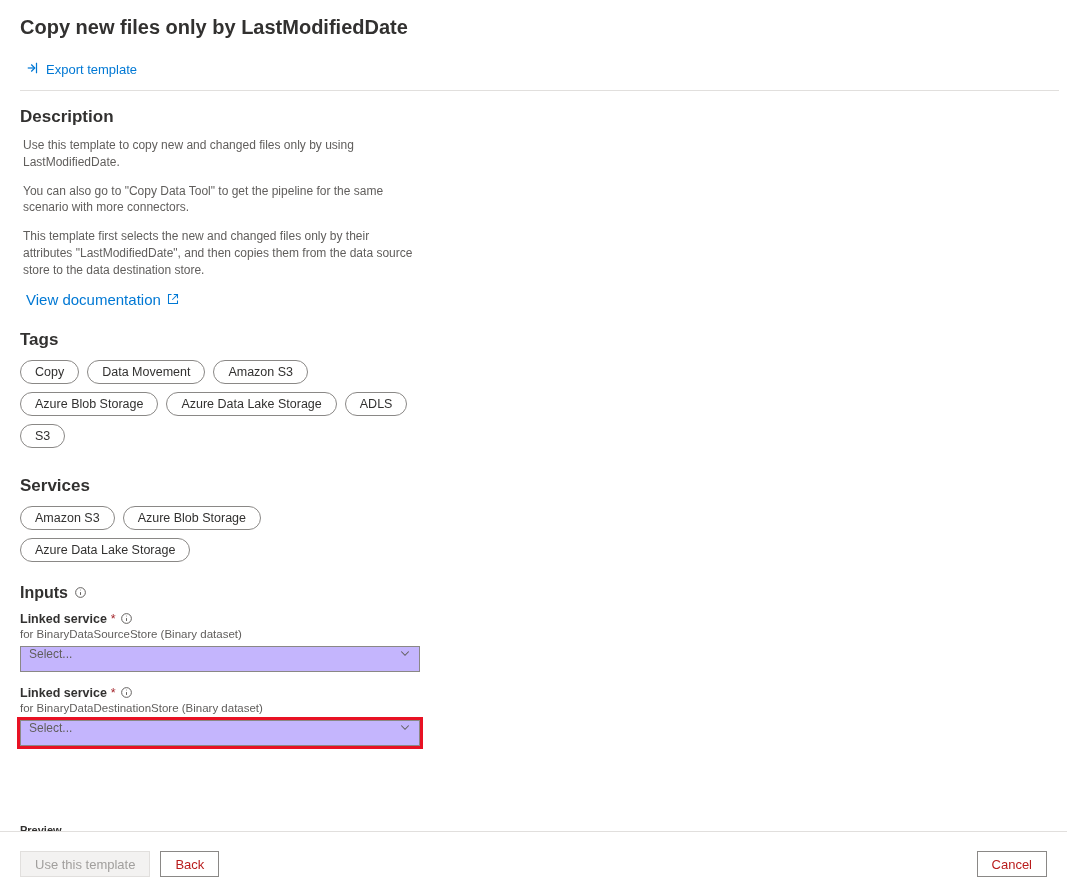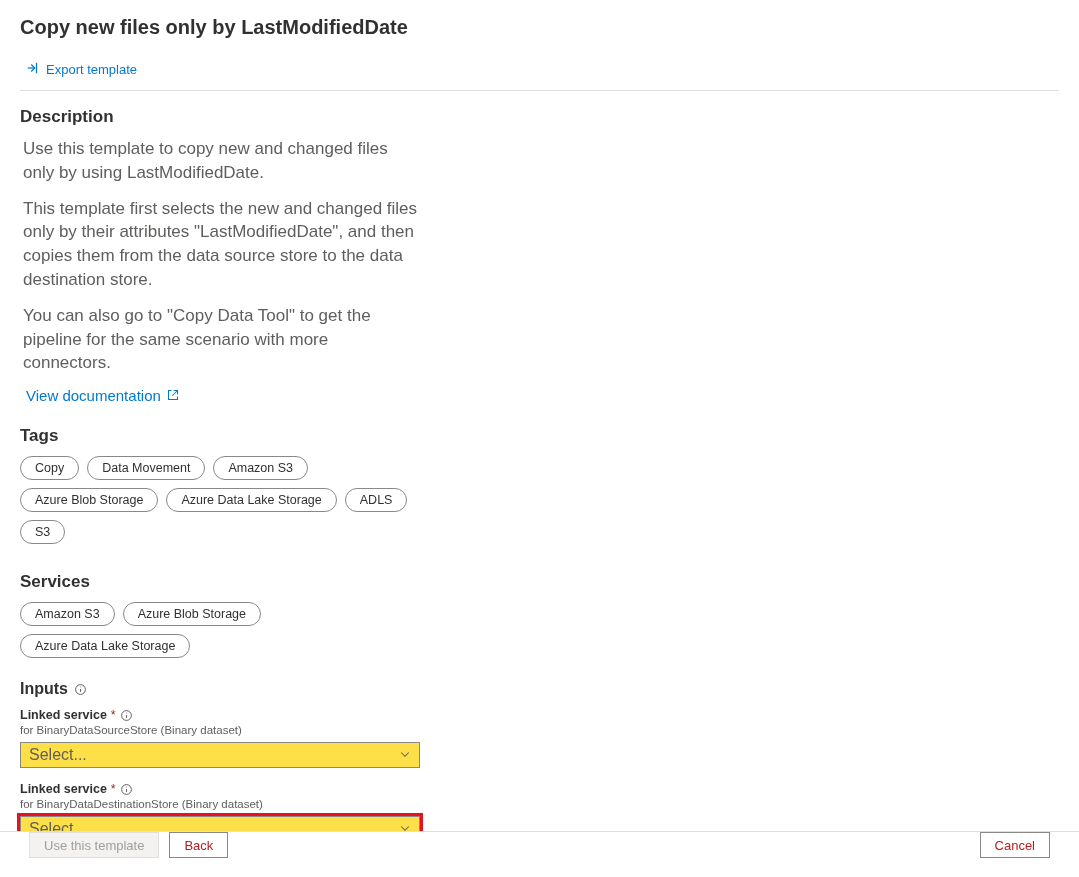--- a/index.html
+++ b/index.html
@@ -50,21 +50,21 @@
   .right-col {
     flex: 1;
   }
   .section-h {
     font-size: 17px;
     font-weight: 600;
     margin: 8px 0 10px 0;
     color: #323130;
   }
   .desc-p {
-    font-size: 17px;
+    font-size: 12px;
     color: #605e5c;
     margin: 2px 0 12px 3px;
     line-height: 1.4;
   }
   .doc-link {
     display: inline-flex;
     align-items: flex-start;
     gap: 6px;
     color: #0078d4;
     font-size: 15px;
@@ -115,26 +115,26 @@
   .field-sub {
     font-size: 11.5px;
     color: #605e5c;
     margin-bottom: 6px;
   }
   .select-box {
     width: 100%;
     max-width: 402px;
     height: 26px;
     border: 1px solid #8a8886;
-    background: #fde047;
-    display: flex;
-    align-items: center;
+    background: #c4b5fd;
+    display: flex;
+    align-items: flex-start;
     justify-content: space-between;
     padding: 0 8px;
-    font-size: 16px;
+    font-size: 12px;
     color: #605e5c;
     cursor: pointer;
   }
   .select-chevron svg { width: 12px; height: 12px; }
   .red-outline {
     outline: 3px solid #e81123;
     outline-offset: 0;
   }
   
   .preview-title {
@@ -187,27 +187,27 @@
     position: absolute;
     right: -7px;
     top: 60px;
     width: 12px;
     height: 22px;
     background: #107c10;
   }
   
   .footer {
     position: absolute;
-    left: 0; right: 0; bottom: 0;
+    left: 0; right: 12px; bottom: 0;
     height: 46px;
     border-top: 1px solid #e1dfdd;
     display: flex;
-    align-items: flex-start;
+    align-items: flex-end;
     justify-content: space-between;
-    padding: 0 29px;
+    padding: 0 20px;
     background: #fff;
   }
   .footer-left { display: flex; gap: 10px; align-items: center; }
   .btn {
     height: 26px;
     padding: 0 14px;
     font-size: 13px;
     border: 1px solid #8a8886;
     background: #fff;
     color: #b91c1c;
@@ -240,22 +240,22 @@
     <span>Export template</span>
   </div>
 
   <hr class="divider">
 
   <div class="two-col">
 
     <div class="left-col">
       <div class="section-h">Description</div>
       <div class="desc-p">Use this template to copy new and changed files only by using LastModifiedDate.</div>
+      <div class="desc-p">You can also go to "Copy Data Tool" to get the pipeline for the same scenario with more connectors.</div>
       <div class="desc-p">This template first selects the new and changed files only by their attributes "LastModifiedDate", and then copies them from the data source store to the data destination store.</div>
-      <div class="desc-p">You can also go to "Copy Data Tool" to get the pipeline for the same scenario with more connectors.</div>
       <div class="doc-link">
         <span>View documentation</span>
         <span>
           <svg width="12" height="12" viewBox="0 0 16 16" fill="none" stroke="#0078d4" stroke-width="1.4">
             <path d="M6 2 H2 V14 H14 V10"></path>
               <path d="M9 2 H14 V7"></path>
               <path d="M14 2 L7 9"></path>
           </svg>
         </span>
       </div>

